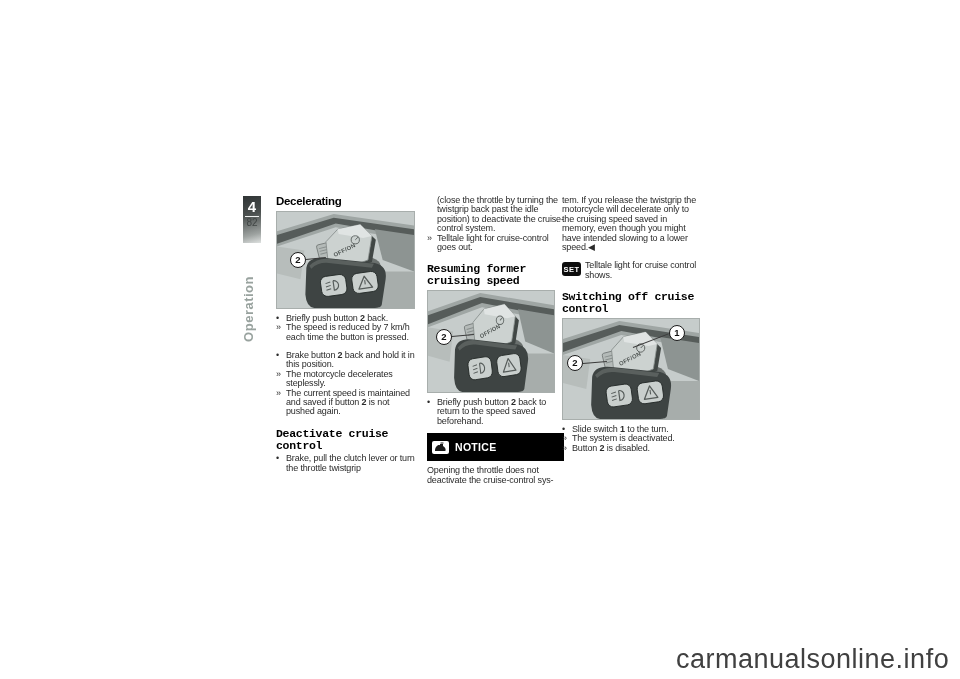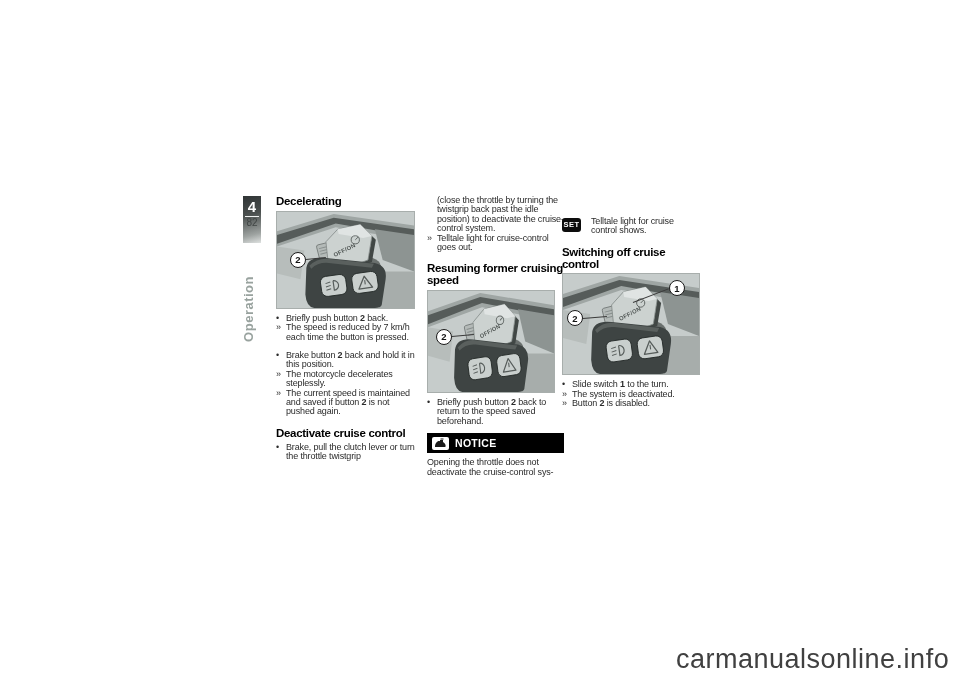--- a/index.html
+++ b/index.html
@@ -30,21 +30,21 @@
   
   .col { position:absolute; top:196px; font-size:9px; line-height:9.4px; color:#2b2b2b; letter-spacing:-0.15px; }
   .col1 { left:276px; width:140px; }
   .col2 { left:427px; width:137px; }
   .col3 { left:562px; width:138px; }
 
   h3 {
     font-size:11.5px; line-height:11.8px; font-weight:bold; color:#000;
     letter-spacing:-0.3px; margin:0 0 3px 0;
   }
-  .mt { margin-top:11px; }
+  .mt { margin-top:11px;font-family:Liberation Mono, monospace; }
 
   .li { display:flex; align-items:flex-start; }
   .li .m { flex:0 0 10px; }
   .li .t { flex:1; }
   .group-gap { height:9px; }
   p.cont { margin:0 0 0 0; padding-left:10px; }
   p.cont3 { margin:0; }
   b { font-weight:bold; }
 
   
@@ -59,27 +59,27 @@
   .callout {
     position:absolute; width:16px; height:16px; background:#fff;
     border:1.6px solid #1a1a1a; border-radius:50%;
     display:flex; align-items:center; justify-content:center;
     font-size:9.5px; font-weight:bold; color:#111; z-index:2; letter-spacing:0;
   }
   .cline { position:absolute; height:1.2px; background:#3a3a3a; transform-origin:left center; z-index:1; }
 
   
   .notice {
-    background:#000; color:#fff; height:20px; margin:7px 0 5px 0;
+    background:#000; color:#fff; height:28px; margin:7px 0 5px 0;
     display:flex; align-items:center; gap:6px; padding:0 5px;
   }
   .notice-label { font-size:10.5px; font-weight:bold; letter-spacing:.3px; }
 
   
-  .set-row { display:flex; gap:10px; margin-top:21px; }
+  .set-row { display:flex; gap:4px; margin-top:9px; }
   .set-badge {
     flex:none; width:19px; height:14px; margin-top:1px; background:#0d0d0d; color:#fff;
     border-radius:3px; display:flex; align-items:center; justify-content:center;
     font-size:7.5px; font-weight:bold; letter-spacing:.5px;
   }
   .set-text { flex:1; }
 
   .watermark {
     position:absolute; left:676px; top:644px; font-size:27px; color:#404040;
     letter-spacing:.5px; white-space:nowrap;
@@ -247,20 +247,21 @@
         <rect x="0" y="0" width="17" height="13" rx="2" fill="#ffffff"></rect>
         <path d="M3,10 C3,6 5.5,3.5 8,4.2 L8,3 L11,3 L11,5 C13,6 14.2,8 13.4,10 Z" fill="#1a1a1a"></path>
         <line x1="8.5" y1="2" x2="11.5" y2="2" stroke="#1a1a1a" stroke-width="1"></line>
       </svg>
       <span class="notice-label">NOTICE</span>
     </div>
     <p class="cont3">Opening the throttle does not deactivate the cruise-control sys-</p>
   </div>
 
   <div class="col col3">
+    <p class="cont3">tem. If you release the twistgrip the motorcycle will decelerate only to the cruising speed saved in memory, even though you might have intended slowing to a lower speed.◀</p>
 
     <div class="set-row">
       <span class="set-badge">SET</span>
       <span class="set-text">Telltale light for cruise control shows.</span>
     </div>
 
     <h3 class="mt">Switching off cruise control</h3>
 
     <div class="fig fig3">
       <svg viewBox="0 0 140 100" preserveAspectRatio="none">

